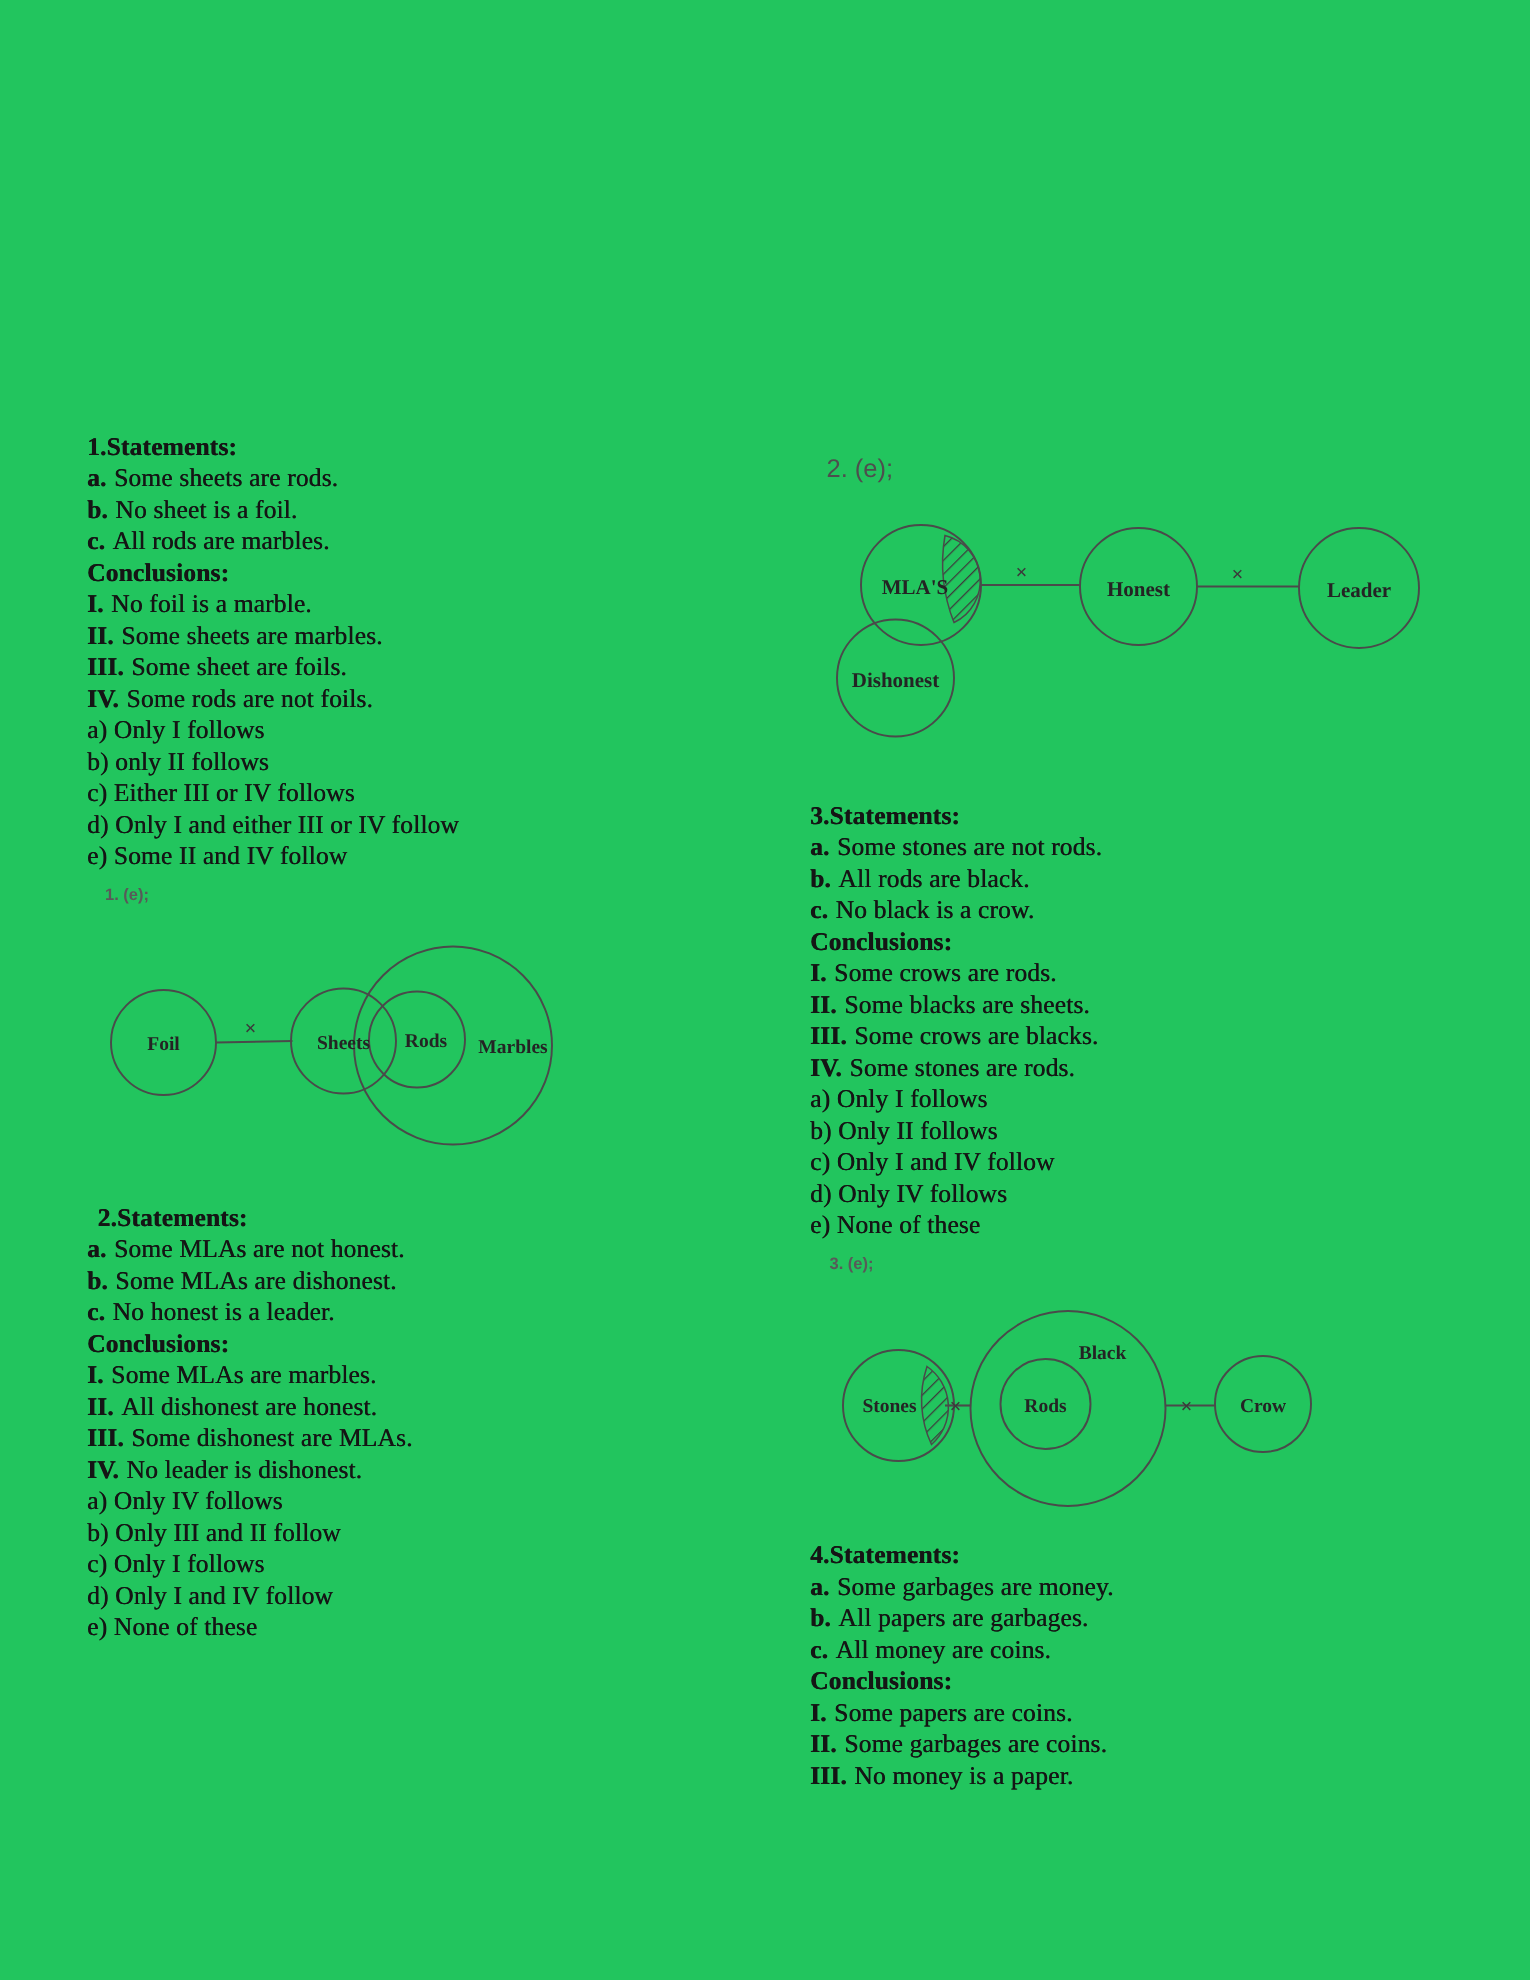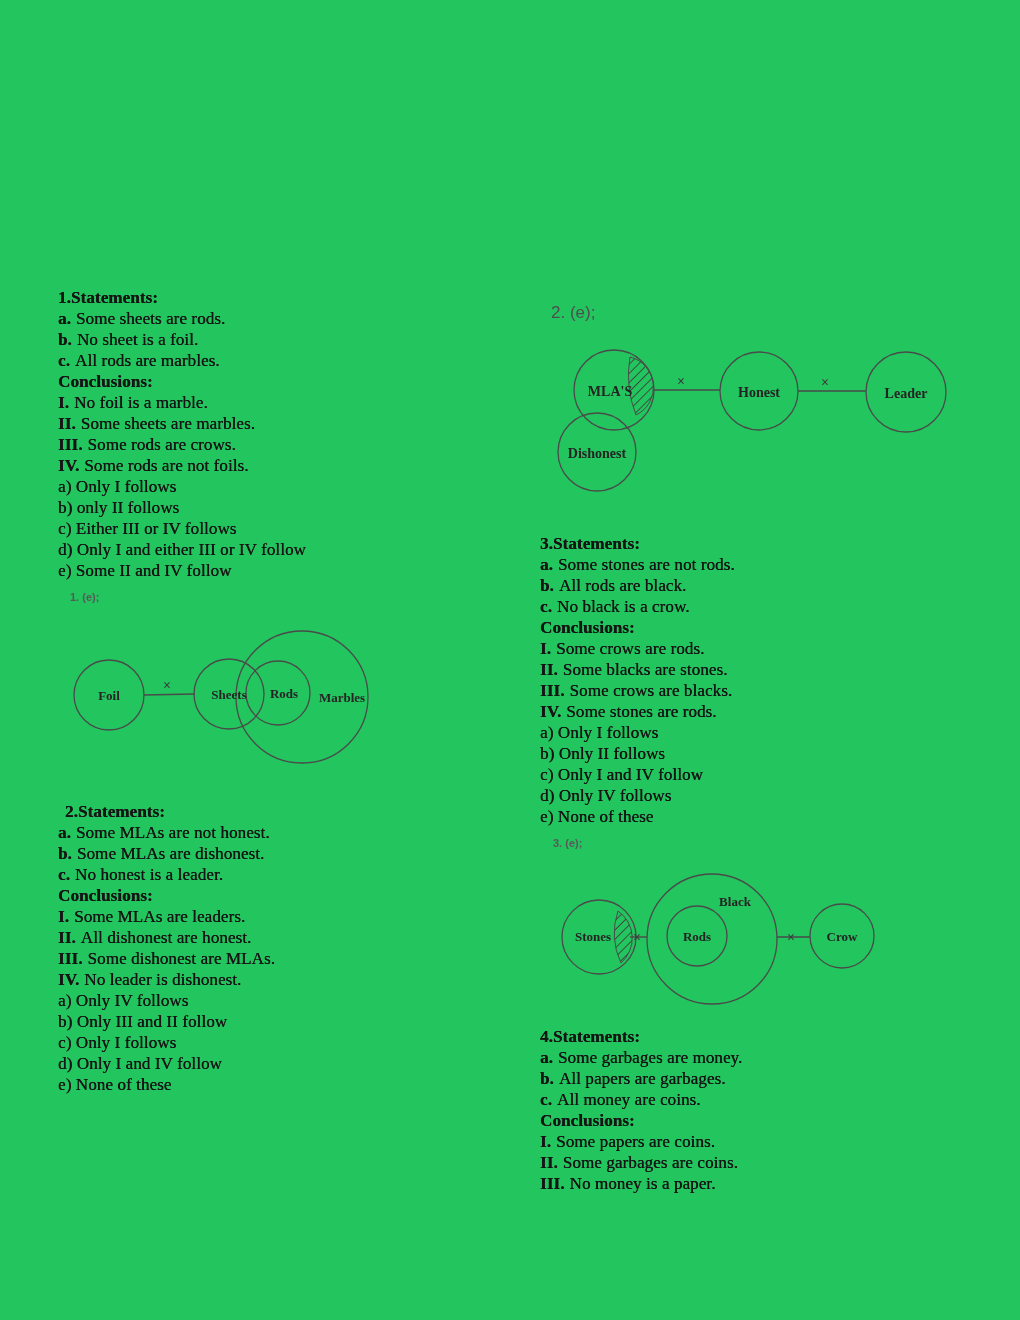--- a/index.html
+++ b/index.html
@@ -33,21 +33,21 @@
 <div class="page">
 
   <div class="tblock" style="left:58px;top:287px">
     <div class="line"><span class="lead">1.Statements:</span></div>
     <div class="line"><span class="lead">a.</span><span>Some sheets are rods.</span></div>
     <div class="line"><span class="lead">b.</span><span>No sheet is a foil.</span></div>
     <div class="line"><span class="lead">c.</span><span>All rods are marbles.</span></div>
     <div class="line"><span class="lead">Conclusions:</span></div>
     <div class="line"><span class="lead">I.</span><span>No foil is a marble.</span></div>
     <div class="line"><span class="lead">II.</span><span>Some sheets are marbles.</span></div>
-    <div class="line"><span class="lead">III.</span><span>Some rods are crows.</span></div>
+    <div class="line"><span class="lead">III.</span><span>Some sheet are foils.</span></div>
     <div class="line"><span class="lead">IV.</span><span>Some rods are not foils.</span></div>
     <div class="line"><span>a) Only I follows</span></div>
     <div class="line"><span>b) only II follows</span></div>
     <div class="line"><span>c) Either III or IV follows</span></div>
     <div class="line"><span>d) Only I and either III or IV follow</span></div>
     <div class="line"><span>e) Some II and IV follow</span></div>
   </div>
 
   <div class="ans" id="ans1">1. (e);</div>
 
@@ -63,21 +63,21 @@
     <text class="vlabel" x="284" y="698">Rods</text>
     <text class="vlabel" x="342" y="702">Marbles</text>
   </svg>
 
   <div class="tblock" style="left:58px;top:801px">
     <div class="line indent"><span class="lead">2.Statements:</span></div>
     <div class="line"><span class="lead">a.</span><span>Some MLAs are not honest.</span></div>
     <div class="line"><span class="lead">b.</span><span>Some MLAs are dishonest.</span></div>
     <div class="line"><span class="lead">c.</span><span>No honest is a leader.</span></div>
     <div class="line"><span class="lead">Conclusions:</span></div>
-    <div class="line"><span class="lead">I.</span><span>Some MLAs are leaders.</span></div>
+    <div class="line"><span class="lead">I.</span><span>Some MLAs are marbles.</span></div>
     <div class="line"><span class="lead">II.</span><span>All dishonest are honest.</span></div>
     <div class="line"><span class="lead">III.</span><span>Some dishonest are MLAs.</span></div>
     <div class="line"><span class="lead">IV.</span><span>No leader is dishonest.</span></div>
     <div class="line"><span>a) Only IV follows</span></div>
     <div class="line"><span>b) Only III and II follow</span></div>
     <div class="line"><span>c) Only I follows</span></div>
     <div class="line"><span>d) Only I and IV follow</span></div>
     <div class="line"><span>e) None of these</span></div>
   </div>
 
@@ -104,21 +104,21 @@
     <text class="vlabel big" x="597" y="458">Dishonest</text>
   </svg>
 
   <div class="tblock" style="left:540px;top:533px">
     <div class="line"><span class="lead">3.Statements:</span></div>
     <div class="line"><span class="lead">a.</span><span>Some stones are not rods.</span></div>
     <div class="line"><span class="lead">b.</span><span>All rods are black.</span></div>
     <div class="line"><span class="lead">c.</span><span>No black is a crow.</span></div>
     <div class="line"><span class="lead">Conclusions:</span></div>
     <div class="line"><span class="lead">I.</span><span>Some crows are rods.</span></div>
-    <div class="line"><span class="lead">II.</span><span>Some blacks are stones.</span></div>
+    <div class="line"><span class="lead">II.</span><span>Some blacks are sheets.</span></div>
     <div class="line"><span class="lead">III.</span><span>Some crows are blacks.</span></div>
     <div class="line"><span class="lead">IV.</span><span>Some stones are rods.</span></div>
     <div class="line"><span>a) Only I follows</span></div>
     <div class="line"><span>b) Only II follows</span></div>
     <div class="line"><span>c) Only I and IV follow</span></div>
     <div class="line"><span>d) Only IV follows</span></div>
     <div class="line"><span>e) None of these</span></div>
   </div>
 
   <div class="ans" id="ans3">3. (e);</div>

